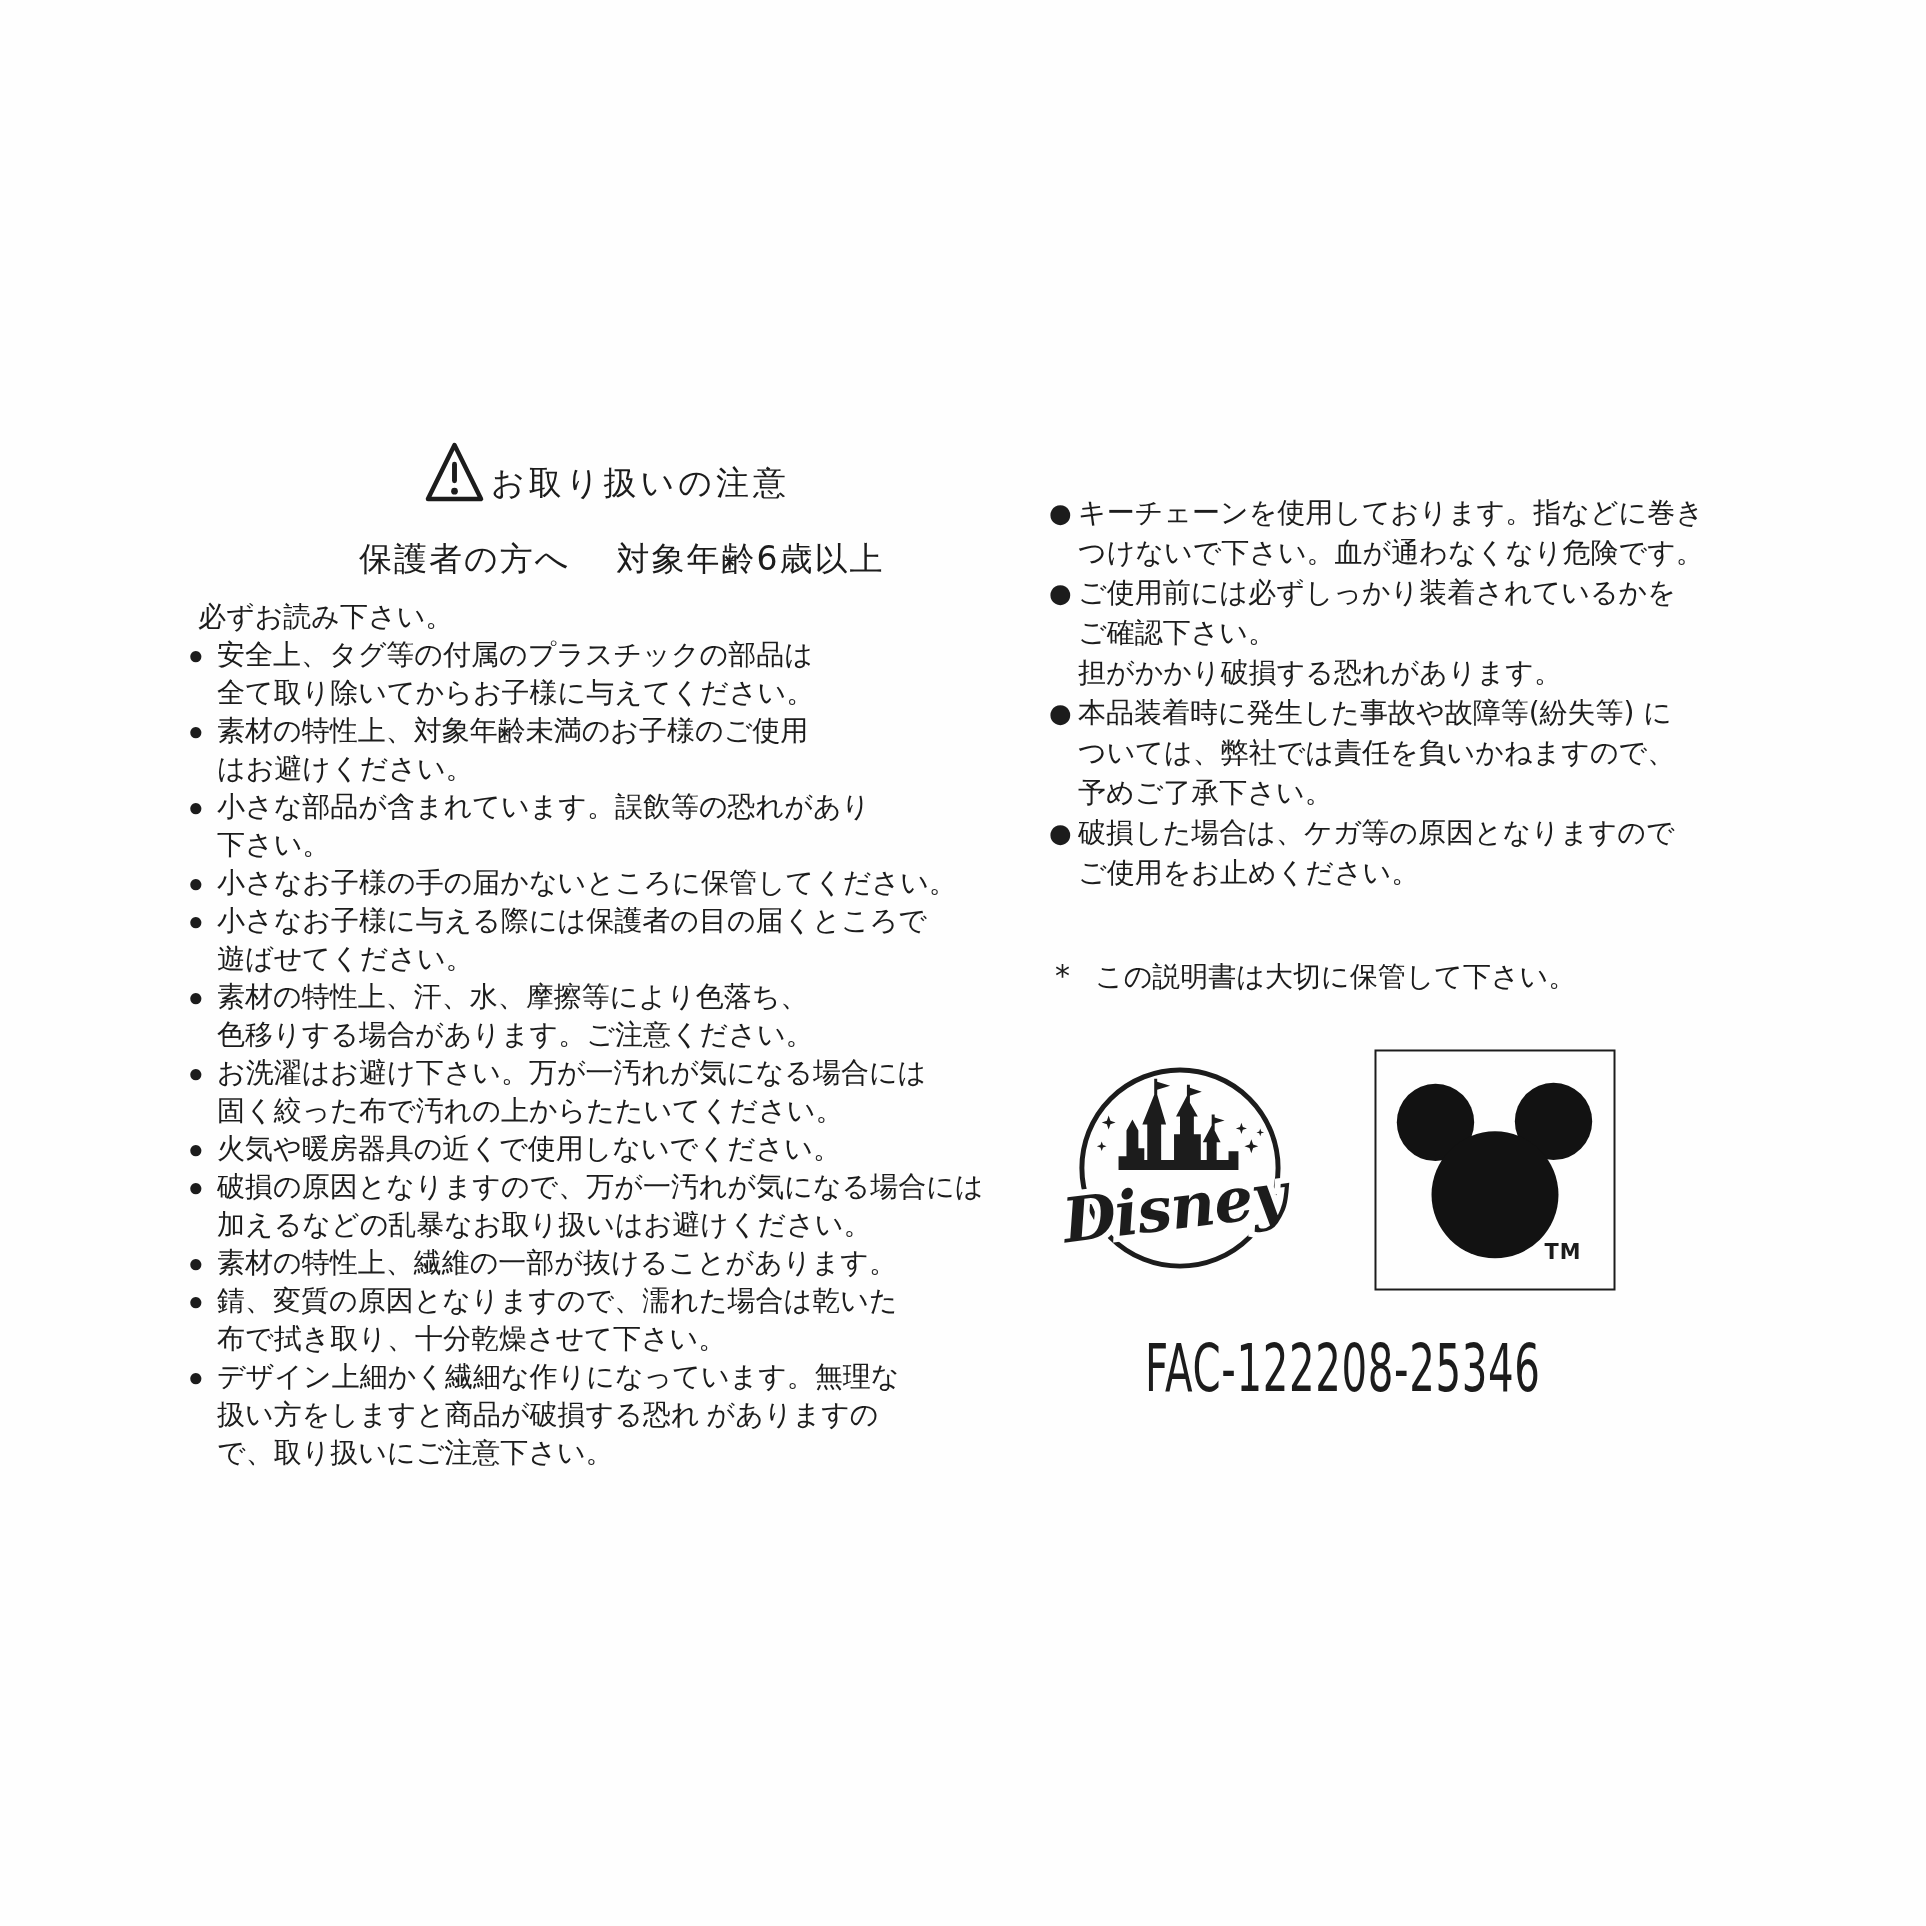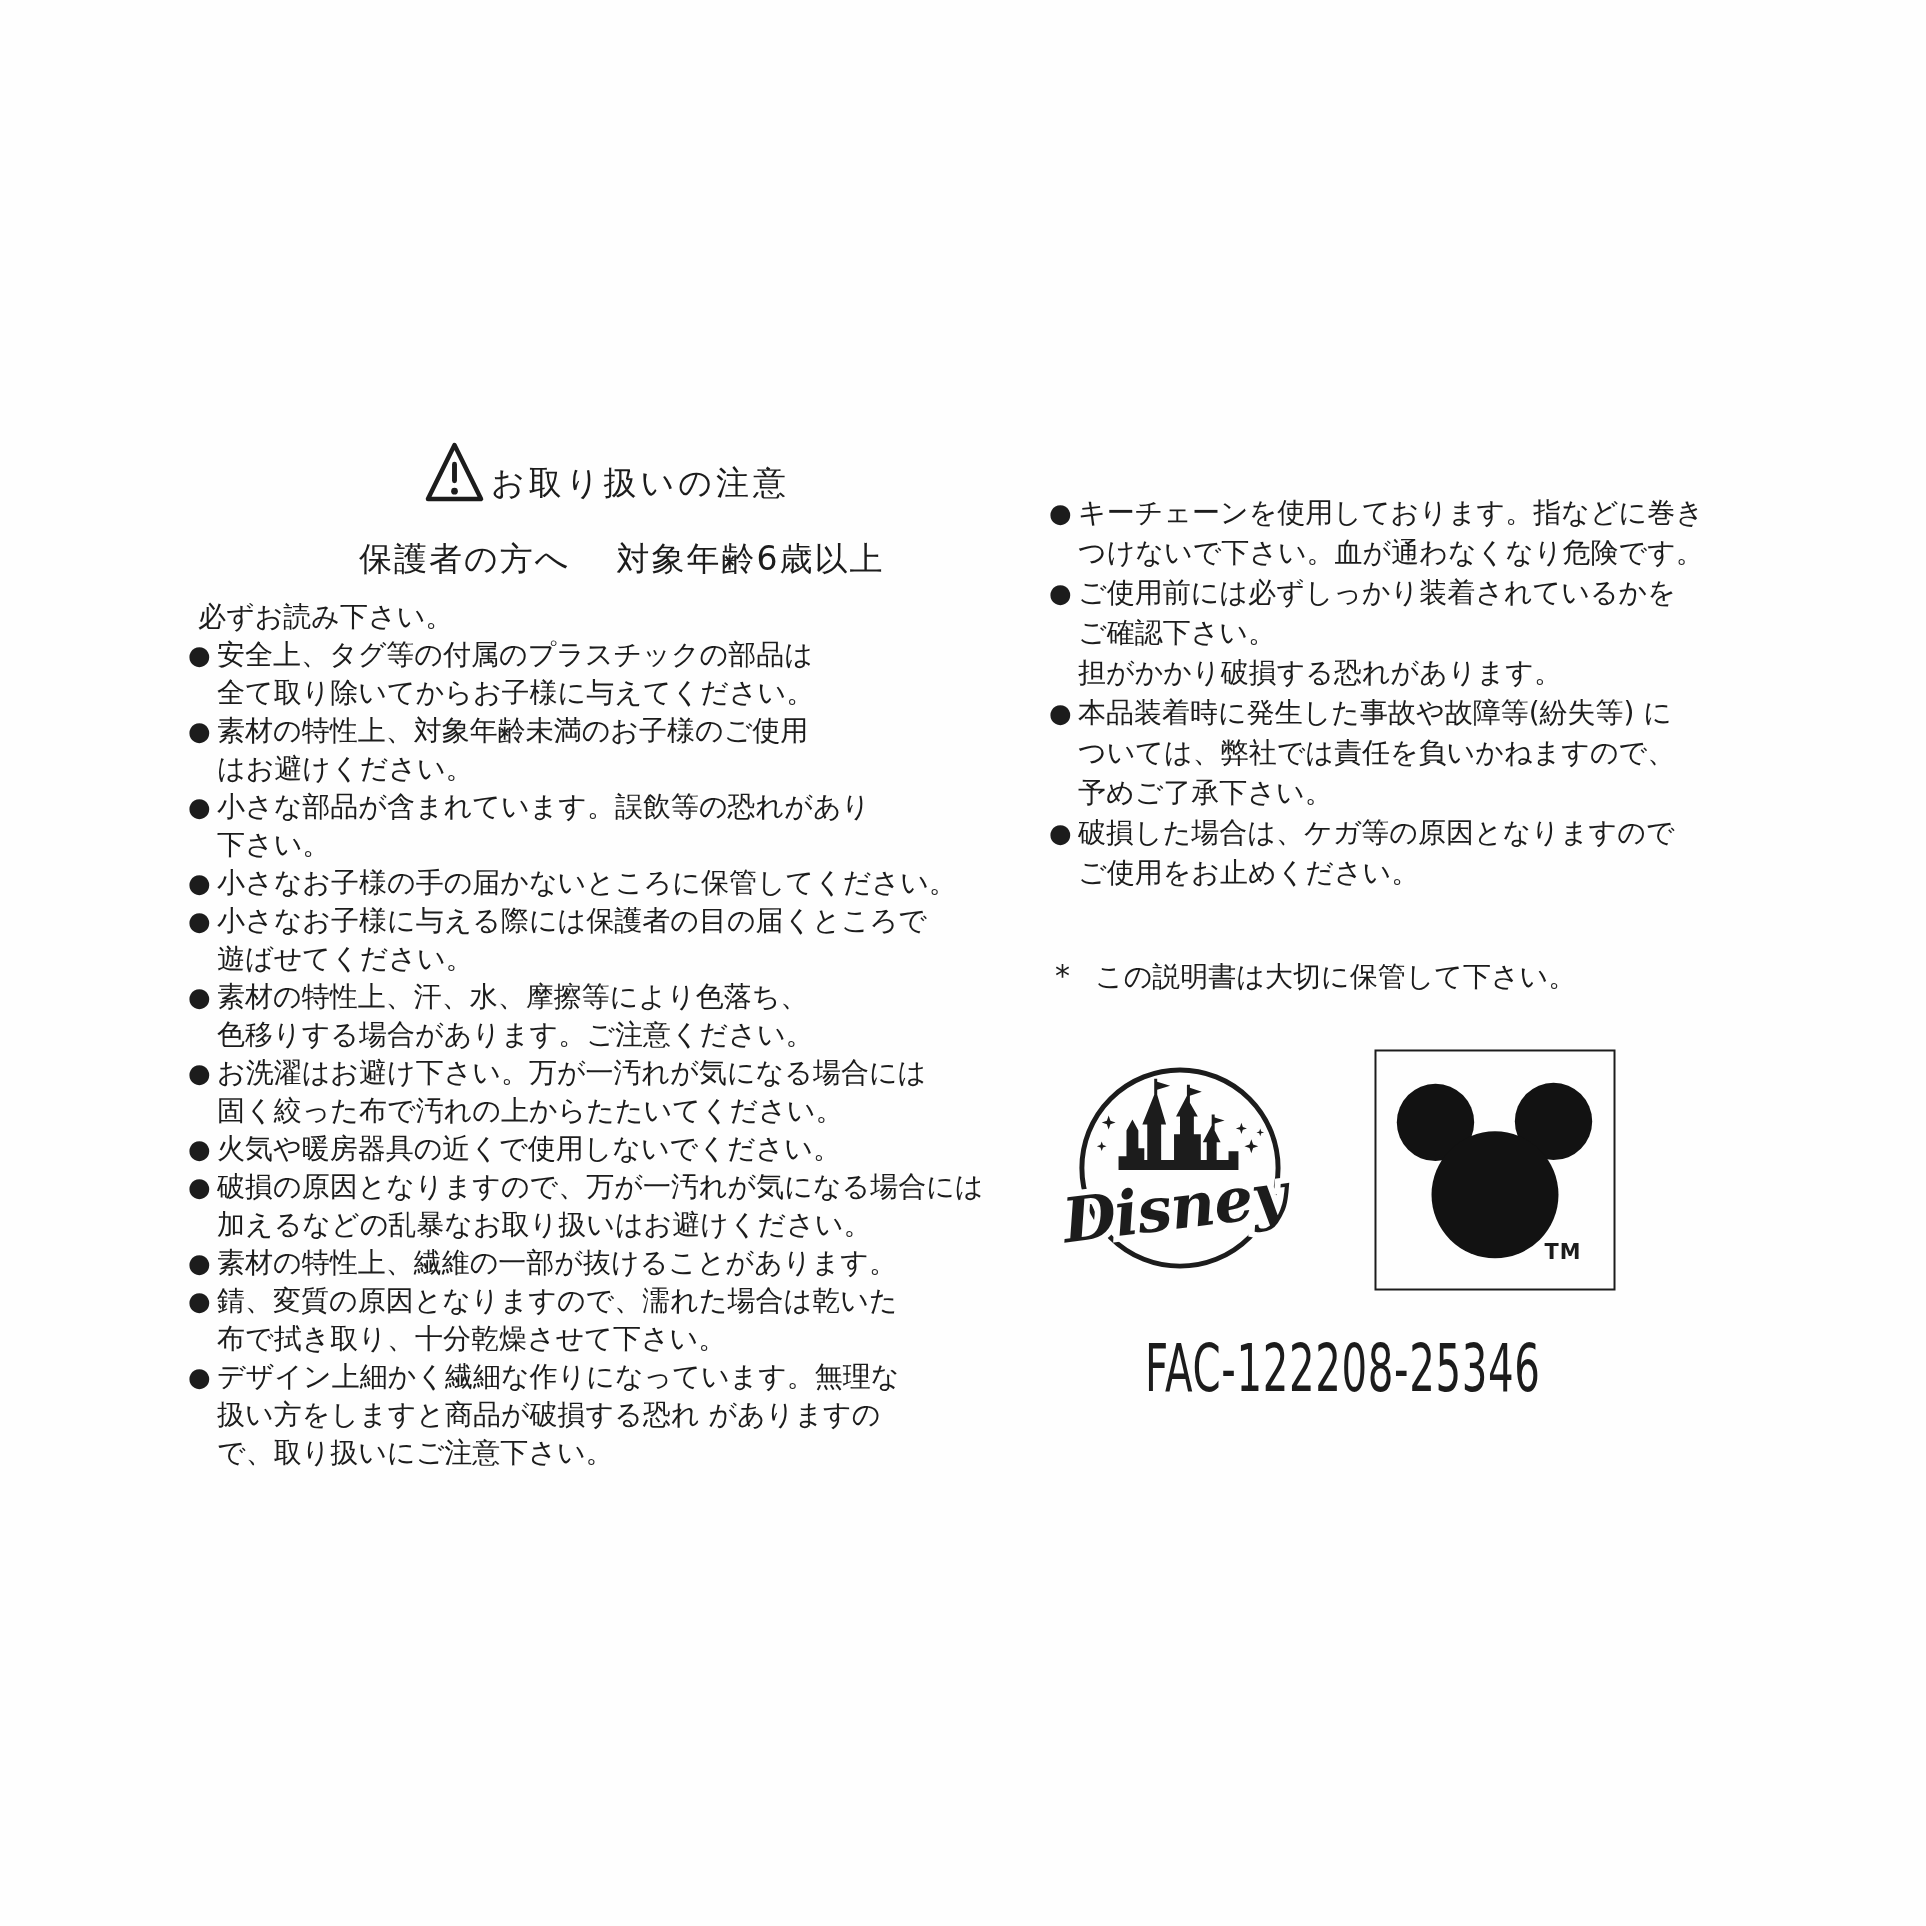--- a/index.html
+++ b/index.html
@@ -29,21 +29,21 @@
     position:absolute;left:319px;top:538px;
     font-size:33px;letter-spacing:2px;line-height:1.3;
     display:flex;
     margin-left:40px;
   }
   .subtitle .gap{margin-left:46px;}
 
   
   .col{position:absolute;font-size:28px;}
   .col-left{left:188px;top:598px;width:614px;}
-  .col-left .line{height:38px;line-height:38px;white-space:nowrap;}
+  .col-left .line{height:38px;line-height:38px;white-space:nowrap;font-family:Liberation Serif, serif;}
   .col-right{left:1049px;top:491px;width:653px;}
   .col-right .line{height:40px;line-height:44px;white-space:nowrap;}
   .line.intro{padding-left:10px;}
   .line.cont{padding-left:29px;}
   .line .bullet{display:inline-block;width:29px;font-size:26px;}
 
   
   .note{
     position:absolute;left:1055px;top:956px;
     font-size:28px;line-height:40px;white-space:nowrap;

